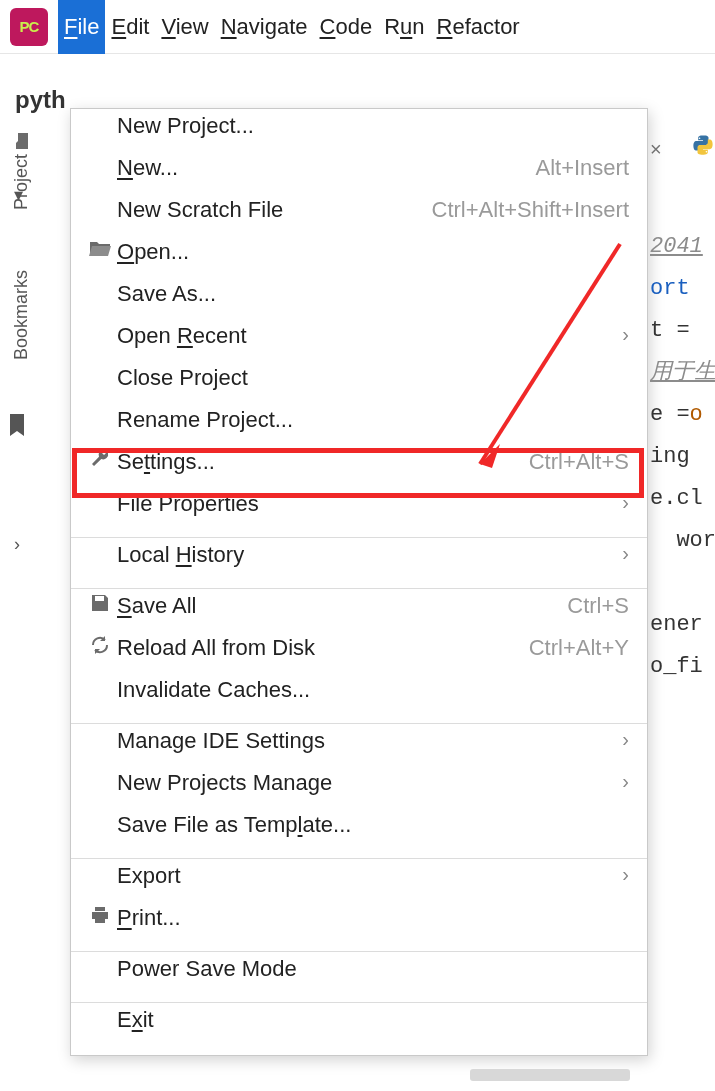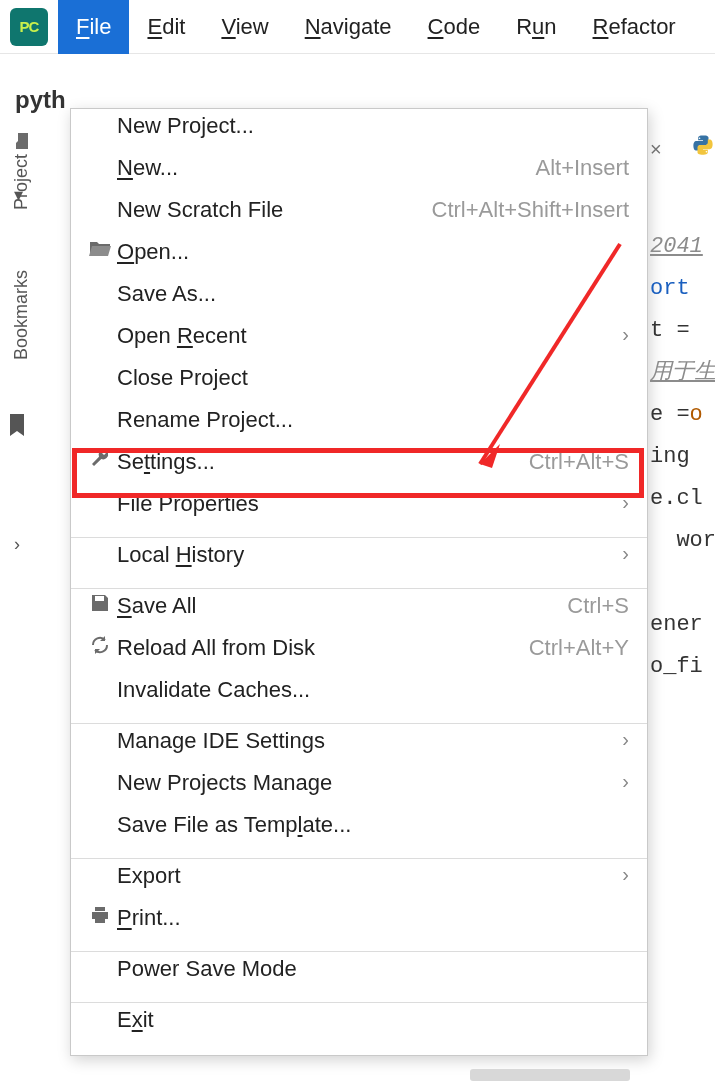--- a/index.html
+++ b/index.html
@@ -14,29 +14,29 @@
   .menubar {
     display: flex;
     align-items: center;
     height: 54px;
     border-bottom: 1px solid #e6e6e6;
     background: #fff;
   }
   .app-icon {
     width: 38px; height: 38px;
     margin: 0 10px 0 10px;
-    background: #0f766e;
+    background: #be185d;
     border-radius: 6px;
     display: flex; align-items: center; justify-content: center;
     color: #c9f04c; font-weight: bold; font-size: 15px;
     letter-spacing: -1px;
   }
   .app-icon span { color:#c9f04c; }
   .menu-item {
-    padding: 0 18px;
+    padding: 0 6px;
     height: 54px;
     display: flex; align-items: center;
     font-size: 22px;
     color: #222;
     cursor: default;
   }
   .menu-item.active {
     background: #1a6fd6;
     color: #fff;
   }

